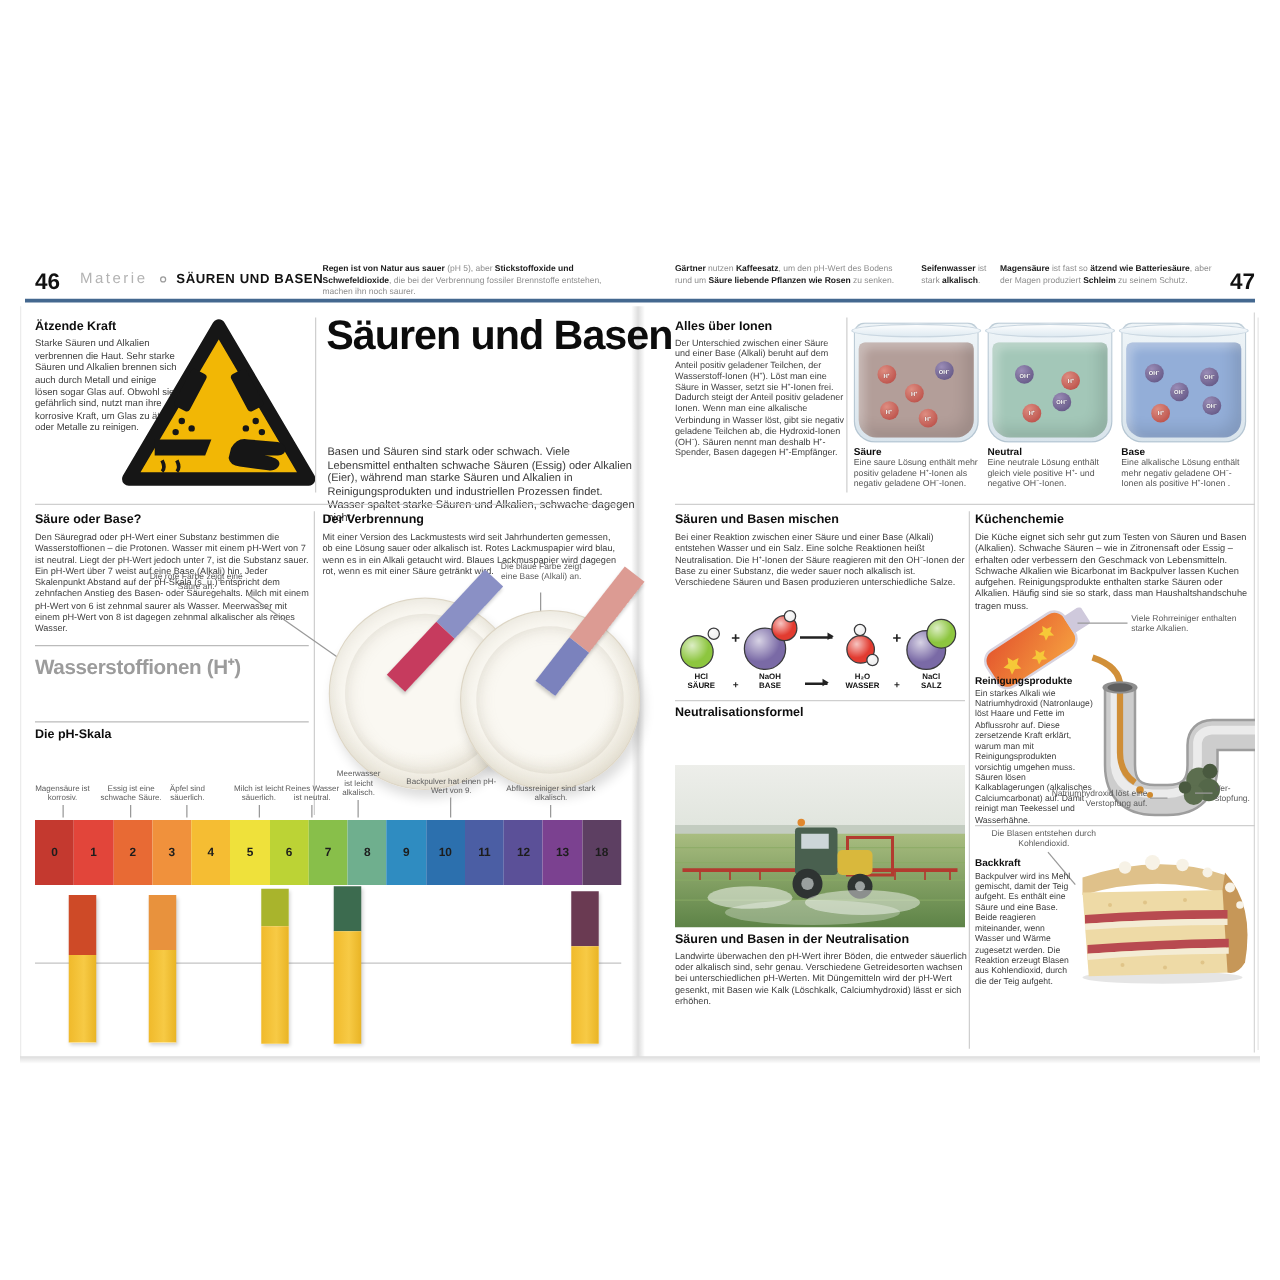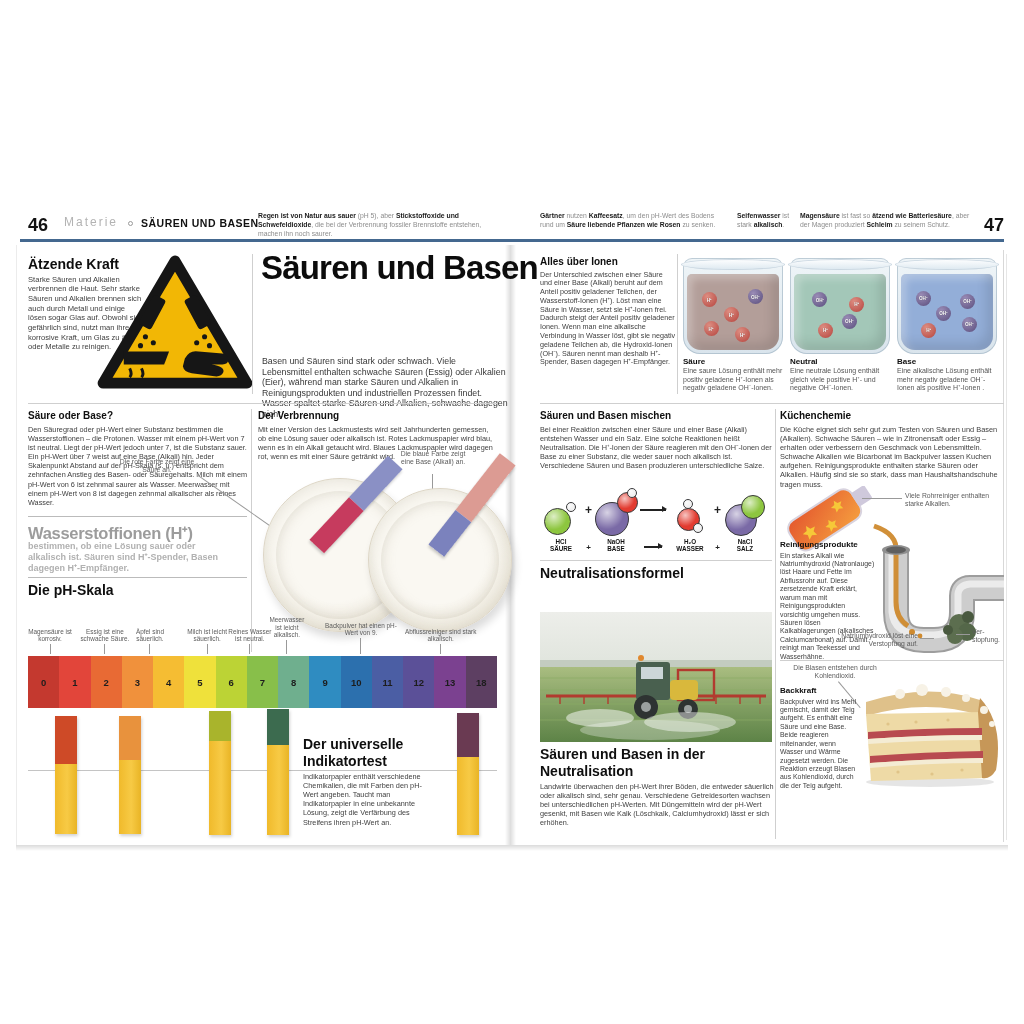--- a/index.html
+++ b/index.html
@@ -12,21 +12,21 @@
   .rule-v{position:absolute;width:1px;background:#cfcfcf;}
   
   .pgnum{font-weight:bold;font-size:18px;color:#111;}
   .chapter{font-size:12px;color:#b3b3b3;letter-spacing:2px;}
   .ring{width:5px;height:5px;border:1px solid #9a9a9a;border-radius:50%;}
   .section-name{font-weight:bold;font-size:10.5px;color:#111;letter-spacing:.5px;}
   .fact{font-size:6.8px;line-height:1.32;color:#8d8d8d;}
   .fact .b{color:#1b1b1b;font-weight:bold;}
   
   .h-sec{font-weight:bold;font-size:10px;line-height:1.15;color:#0e0e0e;margin-bottom:3px;}
-  .h-sub{font-weight:bold;font-size:14px;line-height:1.2;color:#0e0e0e;margin-bottom:2px;}
+  .h-sub{font-weight:bold;font-size:10px;line-height:1.2;color:#0e0e0e;margin-bottom:2px;}
   .txt{font-size:7.6px;line-height:1.27;color:#3e3e3e;}
   .main-title{font-weight:bold;font-size:33px;letter-spacing:-.8px;color:#0c0c0c;line-height:1;}
   .intro{font-weight:bold;font-size:9.8px;line-height:1.24;color:#161616;}
   .main-body{font-size:8.8px;line-height:1.2;color:#383838;}
   .pq-lead{font-weight:bold;font-size:16.5px;color:#9c9c9c;letter-spacing:-.3px;}
   .pq-rest{font-weight:bold;font-size:9px;line-height:1.23;color:#b1b1b1;}
   .ann{font-size:6.8px;line-height:1.22;color:#5c5c5c;}
   .leader{position:absolute;background:#999;}
   
   #ph-scale{position:absolute;left:28px;top:656px;width:469px;height:52px;display:flex;}
@@ -123,21 +123,20 @@
   <div class="rule-v" style="left:251px;top:409px;height:243px" data-name="divider-left-columns"></div>
   <div class="rule-v" style="left:775px;top:409px;height:430px" data-name="divider-right-columns"></div>
 
   <div class="abs" style="left:28px;top:410px;width:220px" data-name="acid-or-base-block">
     <div class="h-sec" data-name="acid-or-base-title">Säure oder Base?</div>
     <div class="txt" style="font-size:7.3px;line-height:1.26" data-name="acid-or-base-body">Den Säuregrad oder pH-Wert einer Substanz bestimmen die Wasserstoffionen – die Protonen. Wasser mit einem pH-Wert von 7 ist neutral. Liegt der pH-Wert jedoch unter 7, ist die Substanz sauer. Ein pH-Wert über 7 weist auf eine Base (Alkali) hin. Jeder Skalenpunkt Abstand auf der pH-Skala (s. u.) entspricht dem zehnfachen Anstieg des Basen- oder Säuregehalts. Milch mit einem pH-Wert von 6 ist zehnmal saurer als Wasser. Meerwasser mit einem pH-Wert von 8 ist dagegen zehnmal alkalischer als reines Wasser.</div>
   </div>
 
   <div class="rule-h" style="left:28px;top:516px;width:219px;background:#bbb" data-name="pull-quote-rule-top"></div>
   <div class="abs pq-lead" style="left:28px;top:521px" data-name="pull-quote-lead">Wasserstoffionen (H⁺)</div>
-  <div class="abs pq-rest" style="left:28px;top:541px;width:200px" data-name="pull-quote-rest">bestimmen, ob eine Lösung sauer oder alkalisch ist. Säuren sind H⁺-Spender, Basen dagegen H⁺-Empfänger.</div>
   <div class="rule-h" style="left:28px;top:577px;width:219px;background:#bbb" data-name="pull-quote-rule-bottom"></div>
 
   <div class="abs" style="left:28px;top:582px;width:205px" data-name="ph-scale-text-block">
     <div class="h-sub" data-name="ph-scale-text-title">Die pH-Skala</div>
   </div>
 
   <div class="abs" style="left:258px;top:410px;width:240px" data-name="litmus-block">
     <div class="h-sec" data-name="litmus-title">Der Verbrennung</div>
     <div class="txt" style="font-size:7.3px;line-height:1.26" data-name="litmus-body">Mit einer Version des Lackmustests wird seit Jahrhunderten gemessen, ob eine Lösung sauer oder alkalisch ist. Rotes Lackmuspapier wird blau, wenn es in ein Alkali getaucht wird. Blaues Lackmuspapier wird dagegen rot, wenn es mit einer Säure getränkt wird.</div>
   </div>
@@ -226,24 +225,20 @@
       </div>
       <div class="strip" data-name="indicator-strip-4" style="left: 267px; top: 709px; height: 126px;">
         <div class="strip-tip" data-name="indicator-strip-tip" style="height: 36px; background: rgb(60, 107, 79);"></div>
         <div class="strip-body" data-name="indicator-strip-paper" style="height: 90px;"></div>
       </div>
       <div class="strip" data-name="indicator-strip-5" style="left: 457px; top: 713px; height: 122px;">
         <div class="strip-tip" data-name="indicator-strip-tip" style="height: 44px; background: rgb(106, 58, 82);"></div>
         <div class="strip-body" data-name="indicator-strip-paper" style="height: 78px;"></div>
       </div>
     </div>
-  <div class="abs" style="left:303px;top:736px;width:134px" data-name="indicator-test-block">
-    <div class="h-sub" data-name="indicator-test-title">Der universelle Indikatortest</div>
-    <div class="txt" style="font-size:7.3px;line-height:1.26" data-name="indicator-test-body">Indikatorpapier enthält verschiedene Chemikalien, die mit Farben den pH-Wert angeben. Taucht man Indikatorpapier in eine unbekannte Lösung, zeigt die Verfärbung des Streifens ihren pH-Wert an.</div>
-  </div>
 
   <div class="abs" style="left:540px;top:256px;width:140px" data-name="ions-info-block">
     <div class="h-sec" data-name="ions-info-title">Alles über Ionen</div>
     <div class="txt" style="font-size:7.2px;line-height:1.22;width:136px" data-name="ions-info-body">Der Unterschied zwischen einer Säure und einer Base (Alkali) beruht auf dem Anteil positiv geladener Teilchen, der Wasserstoff-Ionen (H⁺). Löst man eine Säure in Wasser, setzt sie H⁺-Ionen frei. Dadurch steigt der Anteil positiv geladener Ionen. Wenn man eine alkalische Verbindung in Wasser löst, gibt sie negativ geladene Teilchen ab, die Hydroxid-Ionen (OH⁻). Säuren nennt man deshalb H⁺-Spender, Basen dagegen H⁺-Empfänger.</div>
   </div>
 
   <div class="beaker" style="left:683px;top:258px" data-name="beaker-saeure">
     <div class="bk-glass" data-name="beaker-glass"></div>
     <div class="bk-liquid" data-name="beaker-liquid-acid" style="background: rgb(179, 158, 153);">
         <span class="ion ion-h" data-name="hydrogen-ion" style="left: 16%; top: 24%;">H⁺</span>

